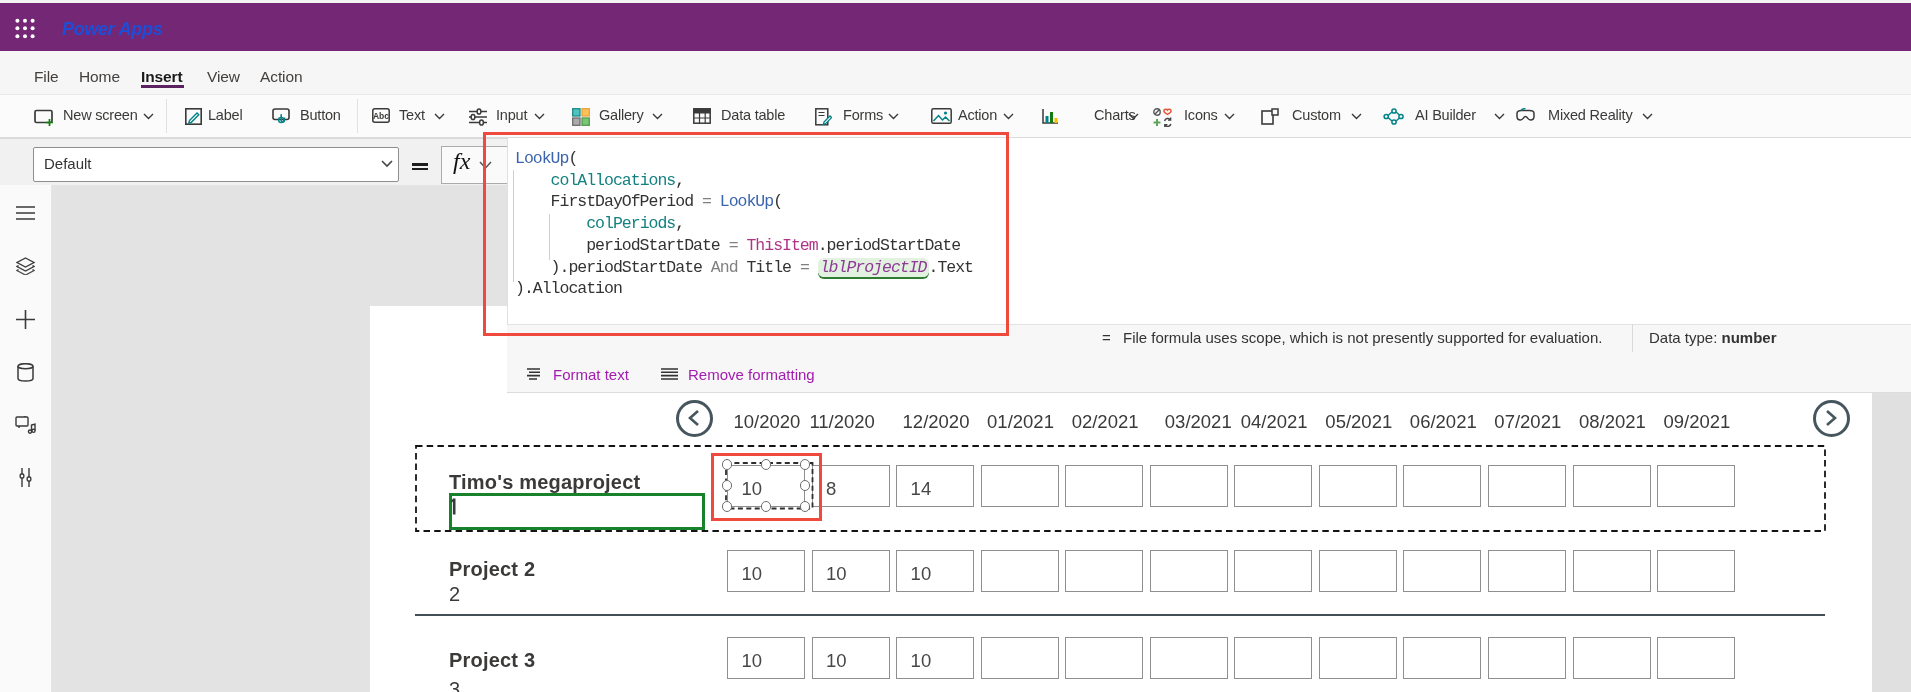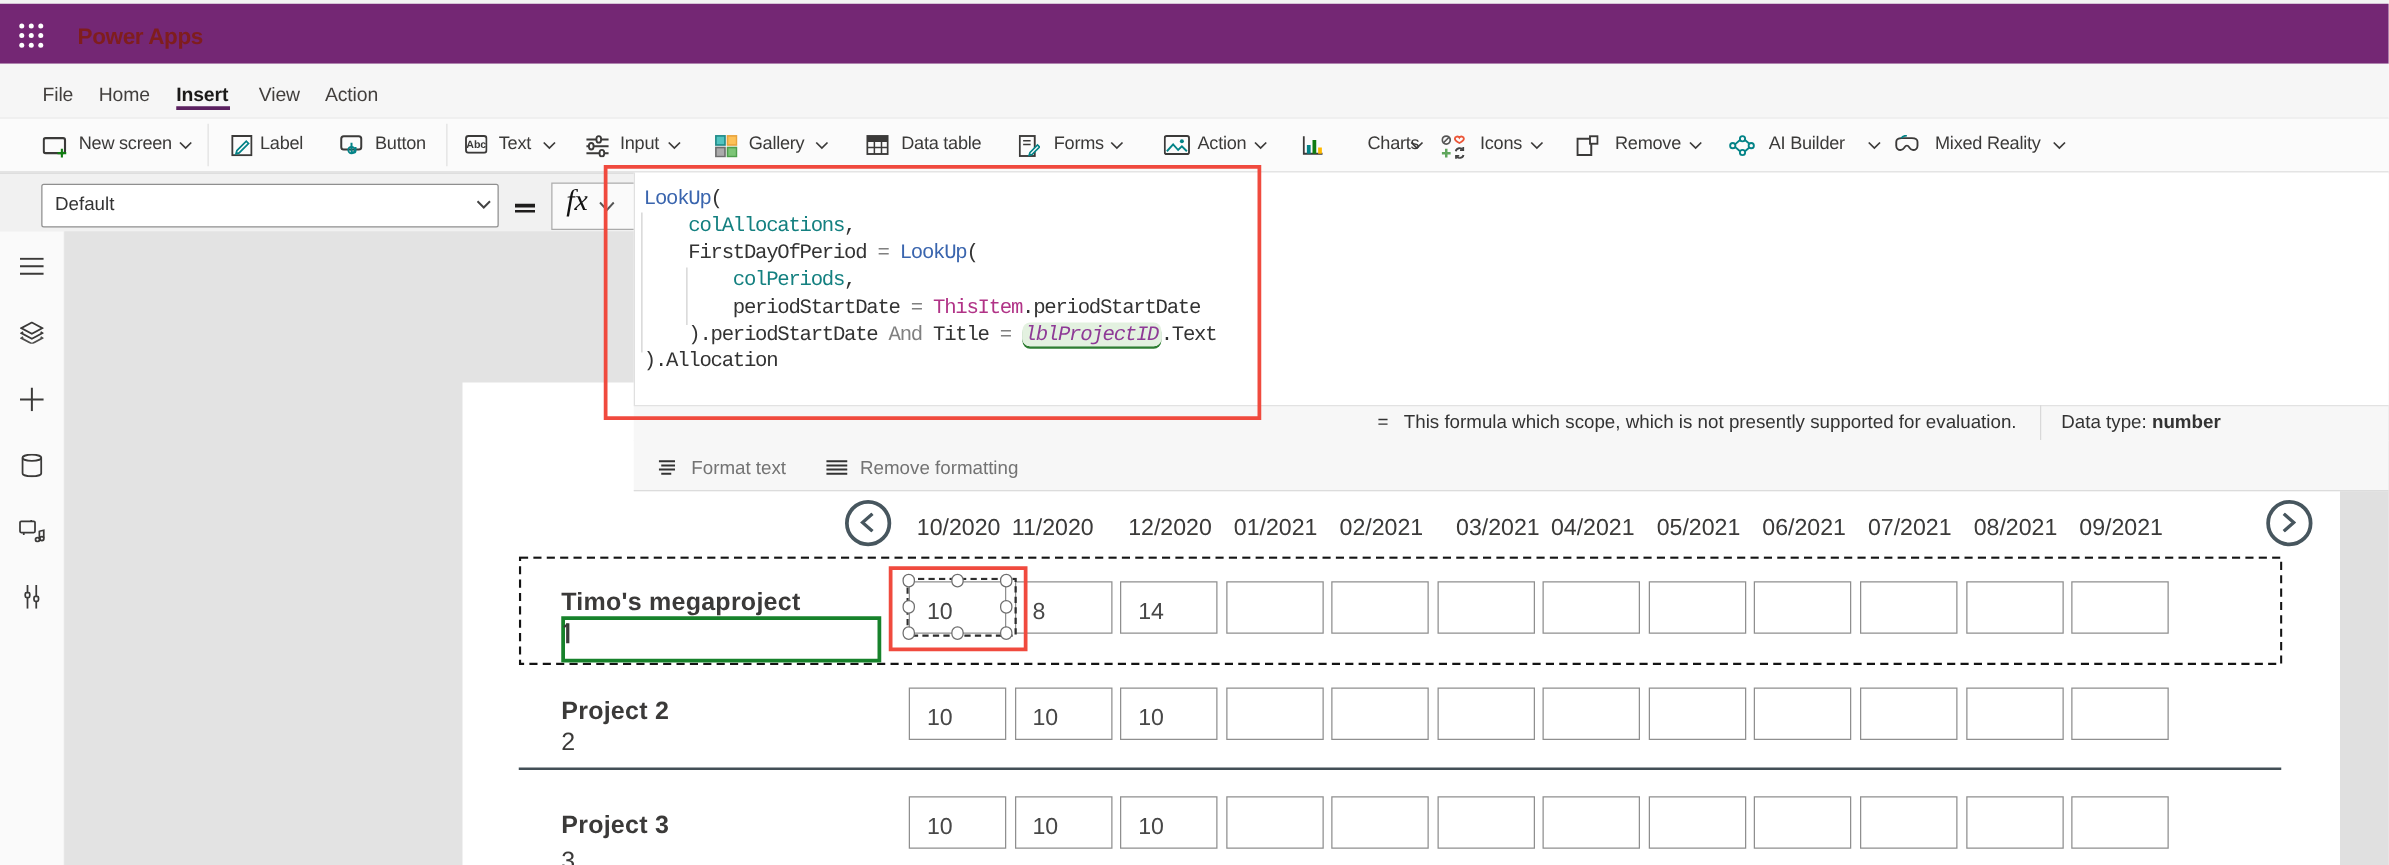--- a/index.html
+++ b/index.html
@@ -2,21 +2,21 @@
 <html><head>
 <meta charset="utf-8">
 <style>
   html,body{margin:0;padding:0;}
   body{font-family:"Liberation Sans", sans-serif; width:1911px; height:692px; overflow:hidden; position:relative; background:#fff;}
   .abs{position:absolute;}
   #stage{position:absolute; left:0; top:0; width:1911px; height:692px; overflow:hidden;}
   
   #topstrip{left:0;top:0;width:1911px;height:3px;background:#f3f3f3;}
   #purple{left:0;top:3px;width:1911px;height:48px;background:#742774;}
-  #patitle{left:62px;top:17.5px;color:#7f1d1d;font-size:18px;font-weight:700;letter-spacing:-0.3px;line-height:22px;}
+  #patitle{left:62px;top:17.5px;color:#1d4ed8;font-size:18px;font-weight:700;letter-spacing:-0.3px;line-height:22px;font-style:italic;}
   
   #menurow{left:0;top:51px;width:1911px;height:44px;background:#f6f6f6;}
   .menuitem{top:68px;font-size:15.5px;letter-spacing:-0.1px;color:#423f3d;}
   #ins-underline{left:141px;top:85px;width:43px;height:3px;background:#5b2160;}
   #menudiv{left:0;top:94px;width:1911px;height:1px;background:#e8e8e8;}
   
   #toolbar{left:0;top:95px;width:1911px;height:42px;background:#fbfbfb;}
   #toolbardiv{left:0;top:137px;width:1911px;height:1px;background:#dcdcdc;}
   .tbtext{top:107px;font-size:14.5px;letter-spacing:-0.2px;color:#3b3a39;}
   .tbicon{top:108px;}
@@ -44,21 +44,21 @@
   .lbl{color:#8e3a96;font-style:italic;background:#e3f1e0;border-radius:6px;box-shadow:0 2px 0 #2e7d32;padding:0 2px;}
   #guide1{left:513px;top:170px;width:1px;height:112px;background:#d0d0d0;}
   #guide2{left:549px;top:214px;width:1px;height:46px;background:#d0d0d0;}
   #msgrow{left:507px;top:324px;width:1404px;height:28px;background:#f7f7f7;border-top:1px solid #e2e2e2;}
   #msg-struck{left:521px;top:329px;font-size:15px;color:#4a4a4a;text-decoration:line-through;}
   #msg-eq{left:1102px;top:329px;font-size:15px;color:#333;}
   #msg-info{left:1123px;top:329px;font-size:15px;color:#333;}
   #msg-div{left:1632px;top:324px;width:1px;height:28px;background:#d9d9d9;}
   #msg-dt{left:1649px;top:329px;font-size:15px;color:#333;}
   #fmtrow{left:507px;top:352px;width:1404px;height:40px;background:#f7f7f7;border-bottom:1px solid #dcdcdc;}
-  .fmttext{top:366px;font-size:15px;color:#737373;}
+  .fmttext{top:366px;font-size:15px;color:#a21caf;}
   
   #redbox1{left:483px;top:132px;width:526px;height:204px;border:3px solid #f04a3e;box-sizing:border-box;}
   #redbox2{left:711px;top:453px;width:111px;height:68px;border:3px solid #f04a3e;box-sizing:border-box;}
   
   .datelabel{top:410.5px;font-size:18.5px;color:#3b3a39;}
   .navcirc{top:400px;width:37px;height:37px;border:3px solid #47565e;border-radius:50%;box-sizing:border-box;}
   #title1{left:449px;top:471px;font-size:20px;font-weight:600;color:#3b3a39;letter-spacing:0.2px;}
   #greenbox{left:448.5px;top:493px;width:256px;height:37px;border:3px solid #17822b;background:#fff;box-sizing:border-box;}
   .cell{width:78px;height:42px;border:1.4px solid #8f8f8f;background:#fff;box-sizing:border-box;position:absolute;}
   .cellnum{position:absolute;font-size:18.5px;color:#474747;}
@@ -192,21 +192,21 @@
           <path d="M17.6 9.5v2.6h-2.6M11.8 19.2v-2.6h2.6" fill="none" stroke="#444" stroke-width="1.4"></path>
         </svg></div>
       <div class="abs tbtext" style="left:1184px;">Icons</div>
       <svg class="abs tbchev" style="left:1224px;" width="11" height="7" viewBox="0 0 11 7">
         <path d="M1 1l4.5 4.5L10 1" fill="none" stroke="#3b3a39" stroke-width="1.4"></path>
       </svg>
       <div class="abs tbicon" style="left:1261px;"><svg width="18" height="17" viewBox="0 0 18 17">
           <rect x="1" y="3" width="11" height="13" fill="none" stroke="#3b3a39" stroke-width="1.6"></rect>
           <rect x="11" y="1" width="6" height="6" fill="#fbfbfb" stroke="#3b3a39" stroke-width="1.5"></rect>
         </svg></div>
-      <div class="abs tbtext" style="left:1292px;">Remove</div>
+      <div class="abs tbtext" style="left:1292px;">Custom</div>
       <svg class="abs tbchev" style="left:1351px;" width="11" height="7" viewBox="0 0 11 7">
         <path d="M1 1l4.5 4.5L10 1" fill="none" stroke="#3b3a39" stroke-width="1.4"></path>
       </svg>
       <div class="abs tbicon" style="left:1383px;"><svg width="21" height="17" viewBox="0 0 21 17">
           <g fill="none" stroke="#038387" stroke-width="1.5">
             <circle cx="3.2" cy="8.5" r="2.1"></circle>
             <circle cx="11" cy="3" r="2.1"></circle>
             <circle cx="11" cy="14" r="2.1"></circle>
             <circle cx="18" cy="8.5" r="2.1"></circle>
             <path d="M5 7.5l4-3.5M5 9.5l4 3.5M13 4l3.5 3M13 13l3.5-3"></path>
@@ -382,21 +382,21 @@
   <div class="abs" id="guide2"></div>
   <div class="abs" id="code"><span class="kw">LookUp</span>(
     <span class="col">colAllocations</span>,
     FirstDayOfPeriod <span class="op">=</span> <span class="kw">LookUp</span>(
         <span class="col">colPeriods</span>,
         periodStartDate <span class="op">=</span> <span class="ti">ThisItem</span>.periodStartDate
     ).periodStartDate <span class="op">And</span> Title <span class="op">=</span> <span class="lbl">lblProjectID</span>.Text
 ).Allocation</div>
   <div class="abs" id="msgrow"></div>
   <div class="abs" id="msg-eq">=</div>
-  <div class="abs" id="msg-info">This formula which scope, which is not presently supported for evaluation.</div>
+  <div class="abs" id="msg-info">File formula uses scope, which is not presently supported for evaluation.</div>
   <div class="abs" id="msg-div"></div>
   <div class="abs" id="msg-dt">Data type: <b>number</b></div>
   <div class="abs" id="fmtrow"></div>
   <svg class="abs" style="left:527px;top:368px;" width="17" height="12" viewBox="0 0 17 12">
       <g stroke="#333" stroke-width="1.6">
         <path d="M0 1h13M2 4.3h11M0 7.6h13M2 11h8"></path>
       </g>
     </svg>
   <div class="abs fmttext" style="left:553px;">Format text</div>
   <svg class="abs" style="left:661px;top:368px;" width="17" height="12" viewBox="0 0 17 12">

